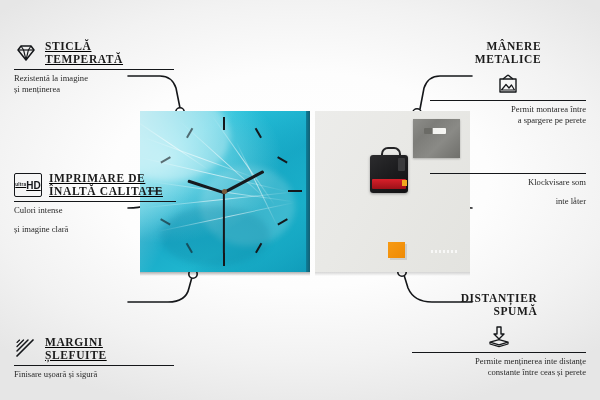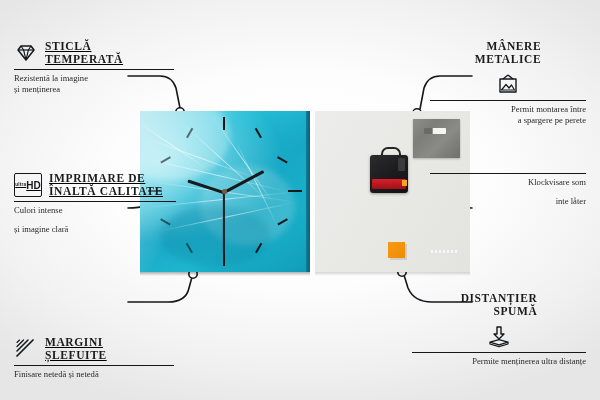--- a/index.html
+++ b/index.html
@@ -220,21 +220,21 @@
           <path d="M3 9.5 L9.5 3" stroke-width="1.3"></path>
           <path d="M3 5.5 L5.5 3" stroke-width="1.1"></path>
         </svg>
       </span>
       <div>
         <div class="co-title">MARGINI</div>
         <div class="co-title">ȘLEFUITE</div>
       </div>
     </div>
     <div class="rule"></div>
-    <div class="co-desc">Finisare netedă și netedă</div>
+    <div class="co-desc">Finisare ușoară și sigură</div>
   </div>
 
   <div class="callout right" id="co-handles">
     <div class="co-head">
       <div>
         <div class="co-title">MÂNERE</div>
         <div class="co-title">METALICE</div>
       </div>
       <span class="ico">
         <svg viewBox="0 0 24 24" fill="none" stroke="#15171a" stroke-width="1.4" stroke-linejoin="round">
@@ -264,16 +264,17 @@
       </div>
       <span class="ico">
         <svg viewBox="0 0 24 24" fill="none" stroke="#15171a" stroke-width="1.4" stroke-linejoin="round">
           <path d="M10 2 H14 V9 H17 L12 14 L7 9 H10 Z"></path>
           <path d="M12 14.6 L21 17.2 L12 19.8 L3 17.2 Z"></path>
           <path d="M3 17.2 V19 L12 21.6 L21 19 V17.2" stroke-width="1.2"></path>
         </svg>
       </span>
     </div>
     <div class="rule"></div>
-    <div class="co-desc">Permite menținerea ultra distanțe</div>
+    <div class="co-desc">Permite menținerea inte distanțe</div>
+    <div class="co-desc" style="margin-top:0">constante între ceas și perete</div>
   </div>
 
 </div>
 
 </body></html>

